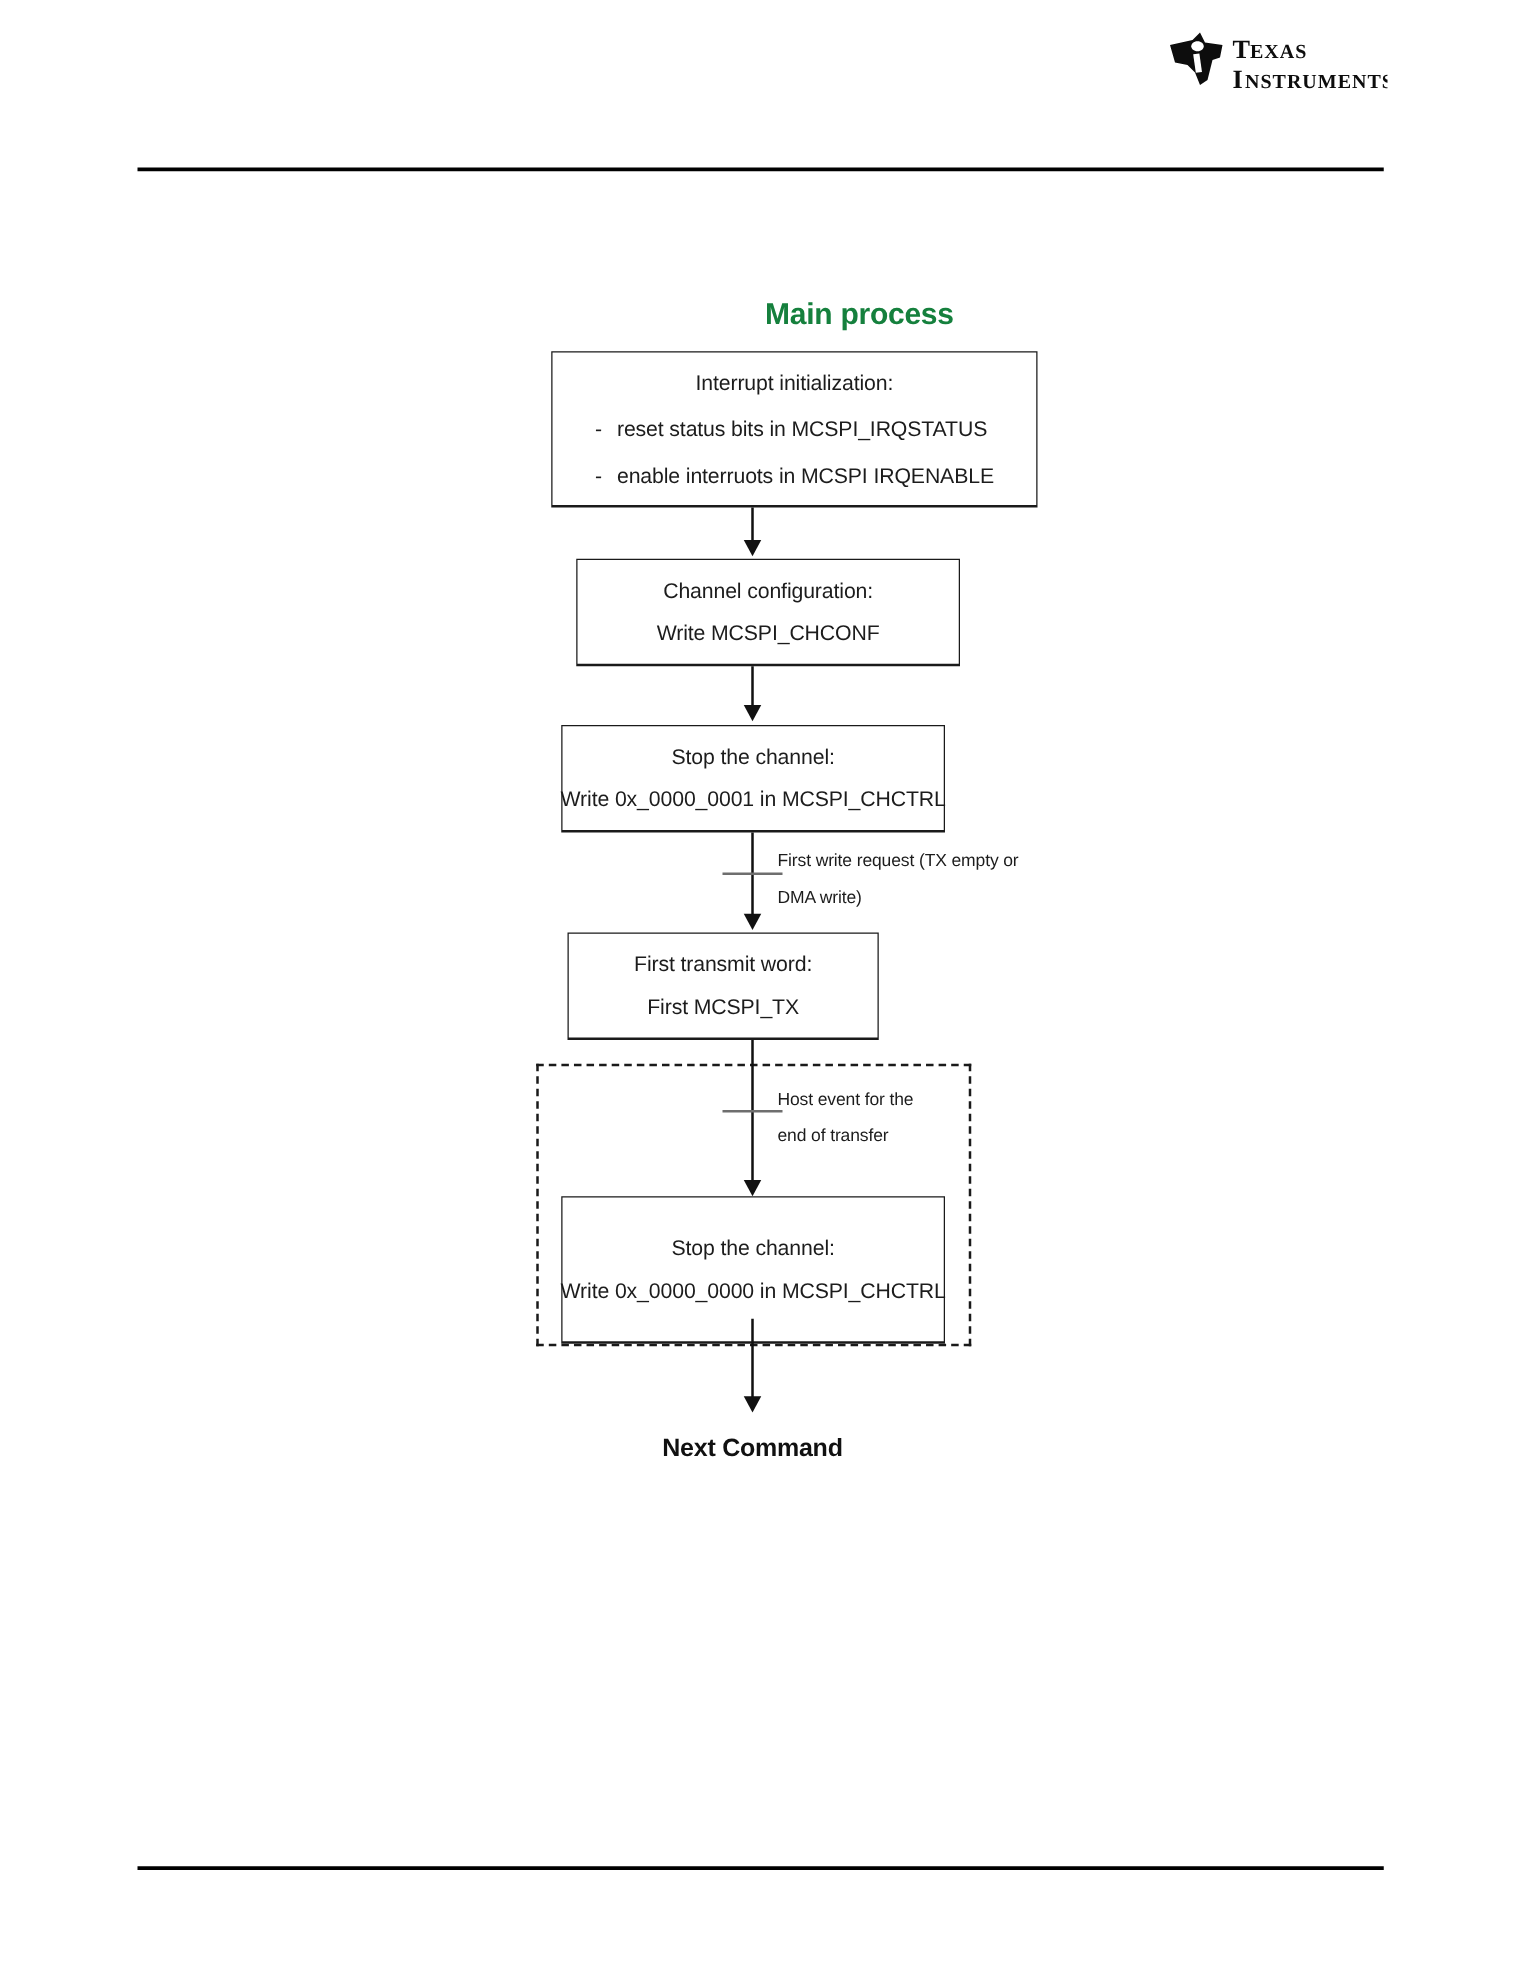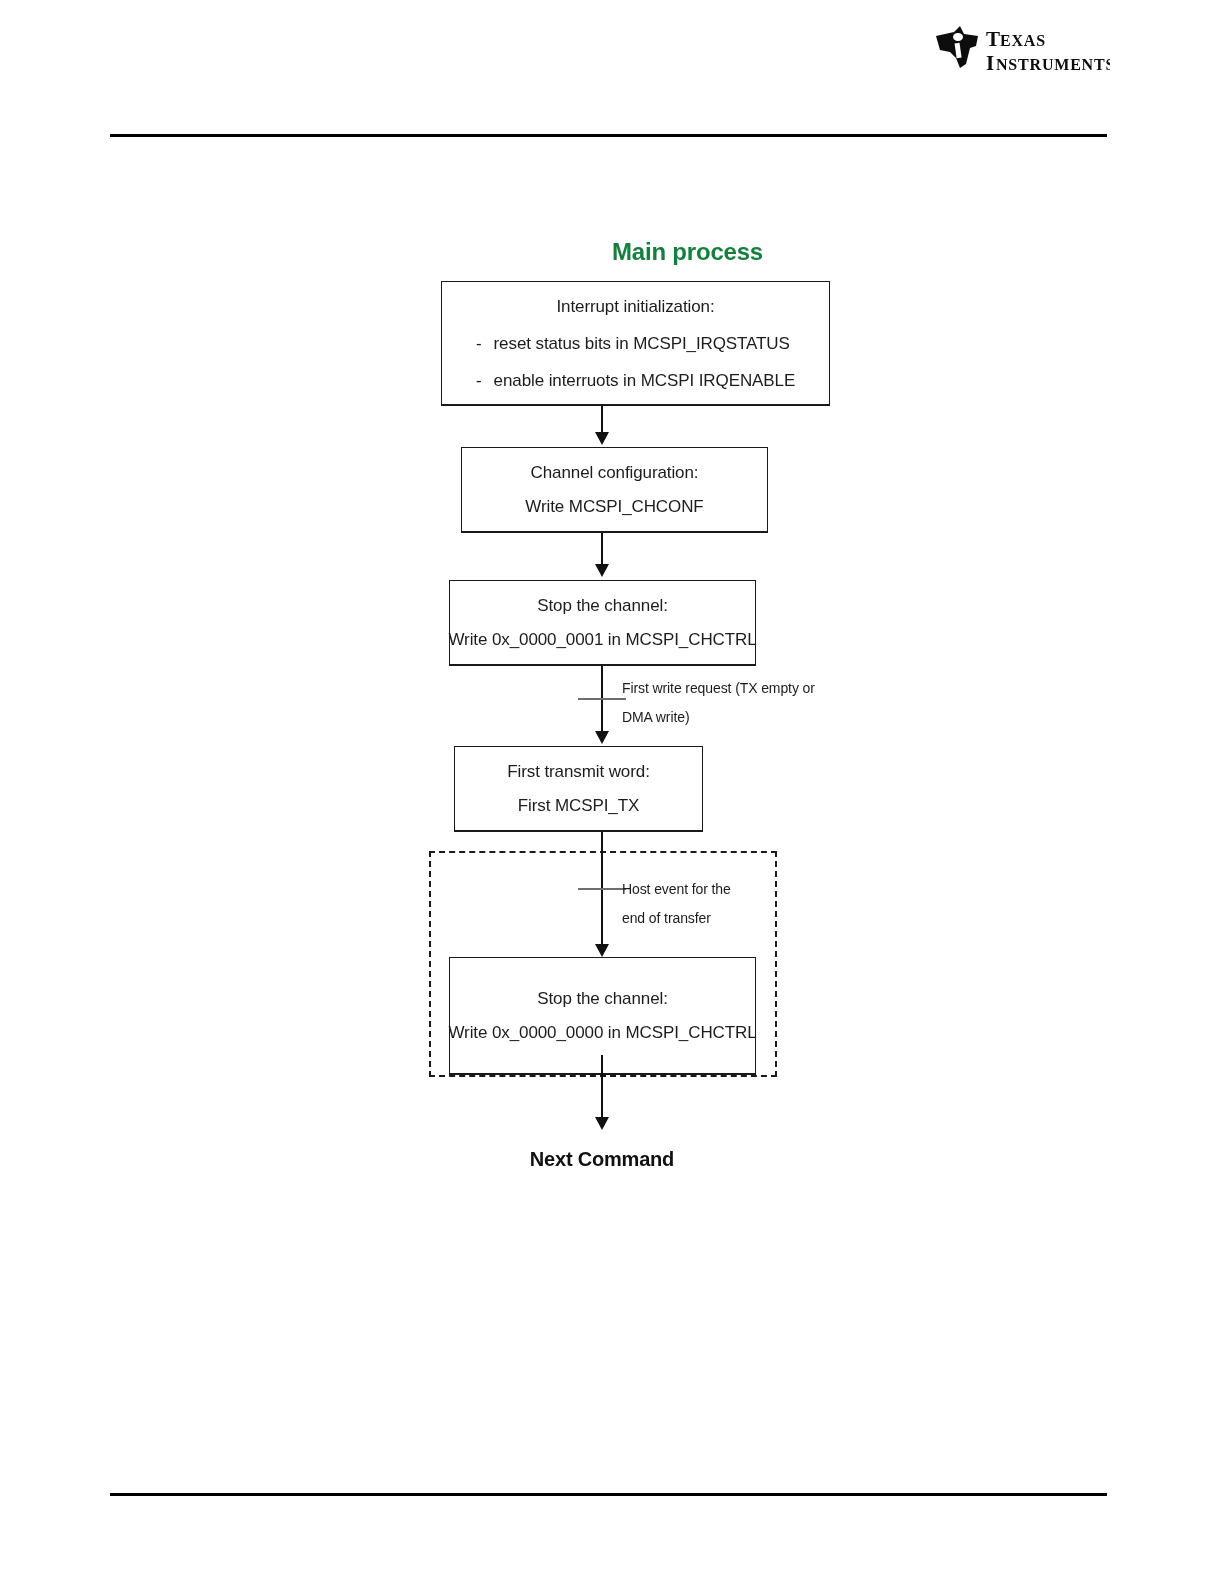--- a/index.html
+++ b/index.html
@@ -202,21 +202,21 @@
     <div class="line">First transmit word:</div>
     <div class="line">First MCSPI_TX</div>
   </div>
 
   <div class="dashed-region" style="left:429px; top:851px; width:348px; height:226px;"></div>
 
   <div class="conn" style="left:601px; top:832px; height:113px;"></div>
   <div class="tick" style="left:578px; top:888px;"></div>
   <div class="arrowhead" style="left:595px; top:944px;"></div>
 
-  <div class="annot" style="left:622px; top:872px; width:150px;margin-top:10px;">
+  <div class="annot" style="left:622px; top:872px; width:150px;">
     <span class="l1">Host  event  for  the</span>
     <span class="l2">end of transfer</span>
   </div>
 
   <div class="node" style="left:449px; top:957px; width:307px; height:118px;">
     <div class="line">Stop the channel:</div>
     <div class="line">Write 0x_0000_0000 in MCSPI_CHCTRL</div>
   </div>
 
   <div class="conn" style="left:601px; top:1055px; height:63px;"></div>

